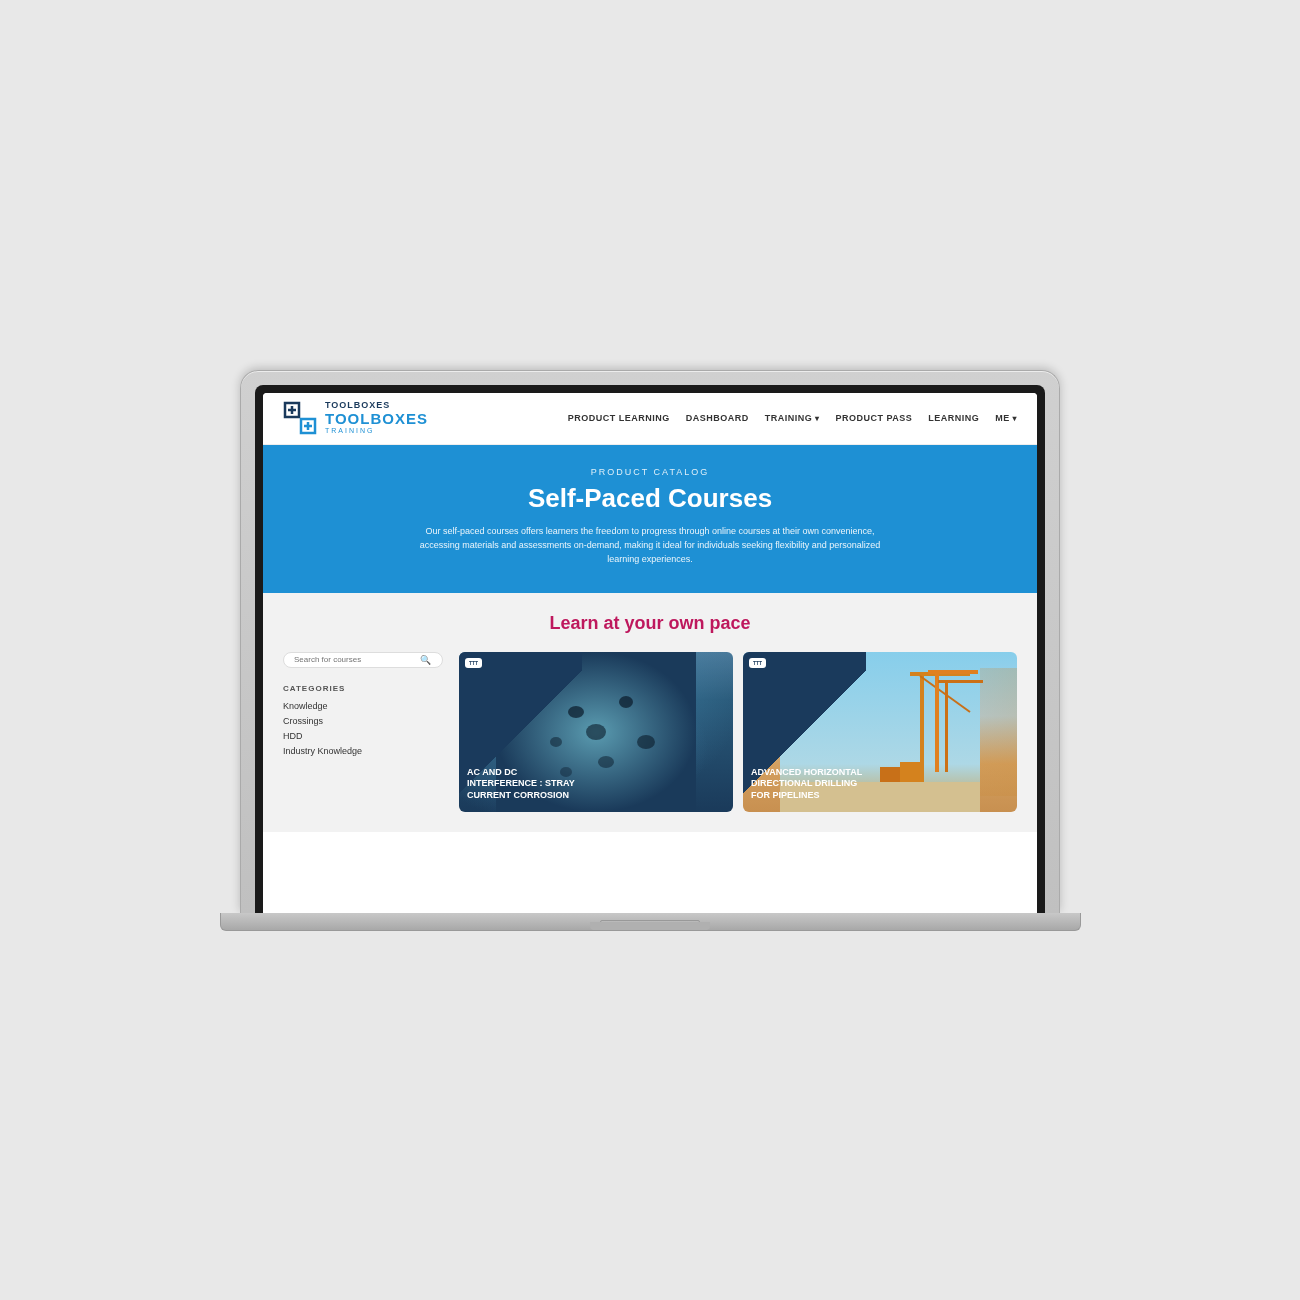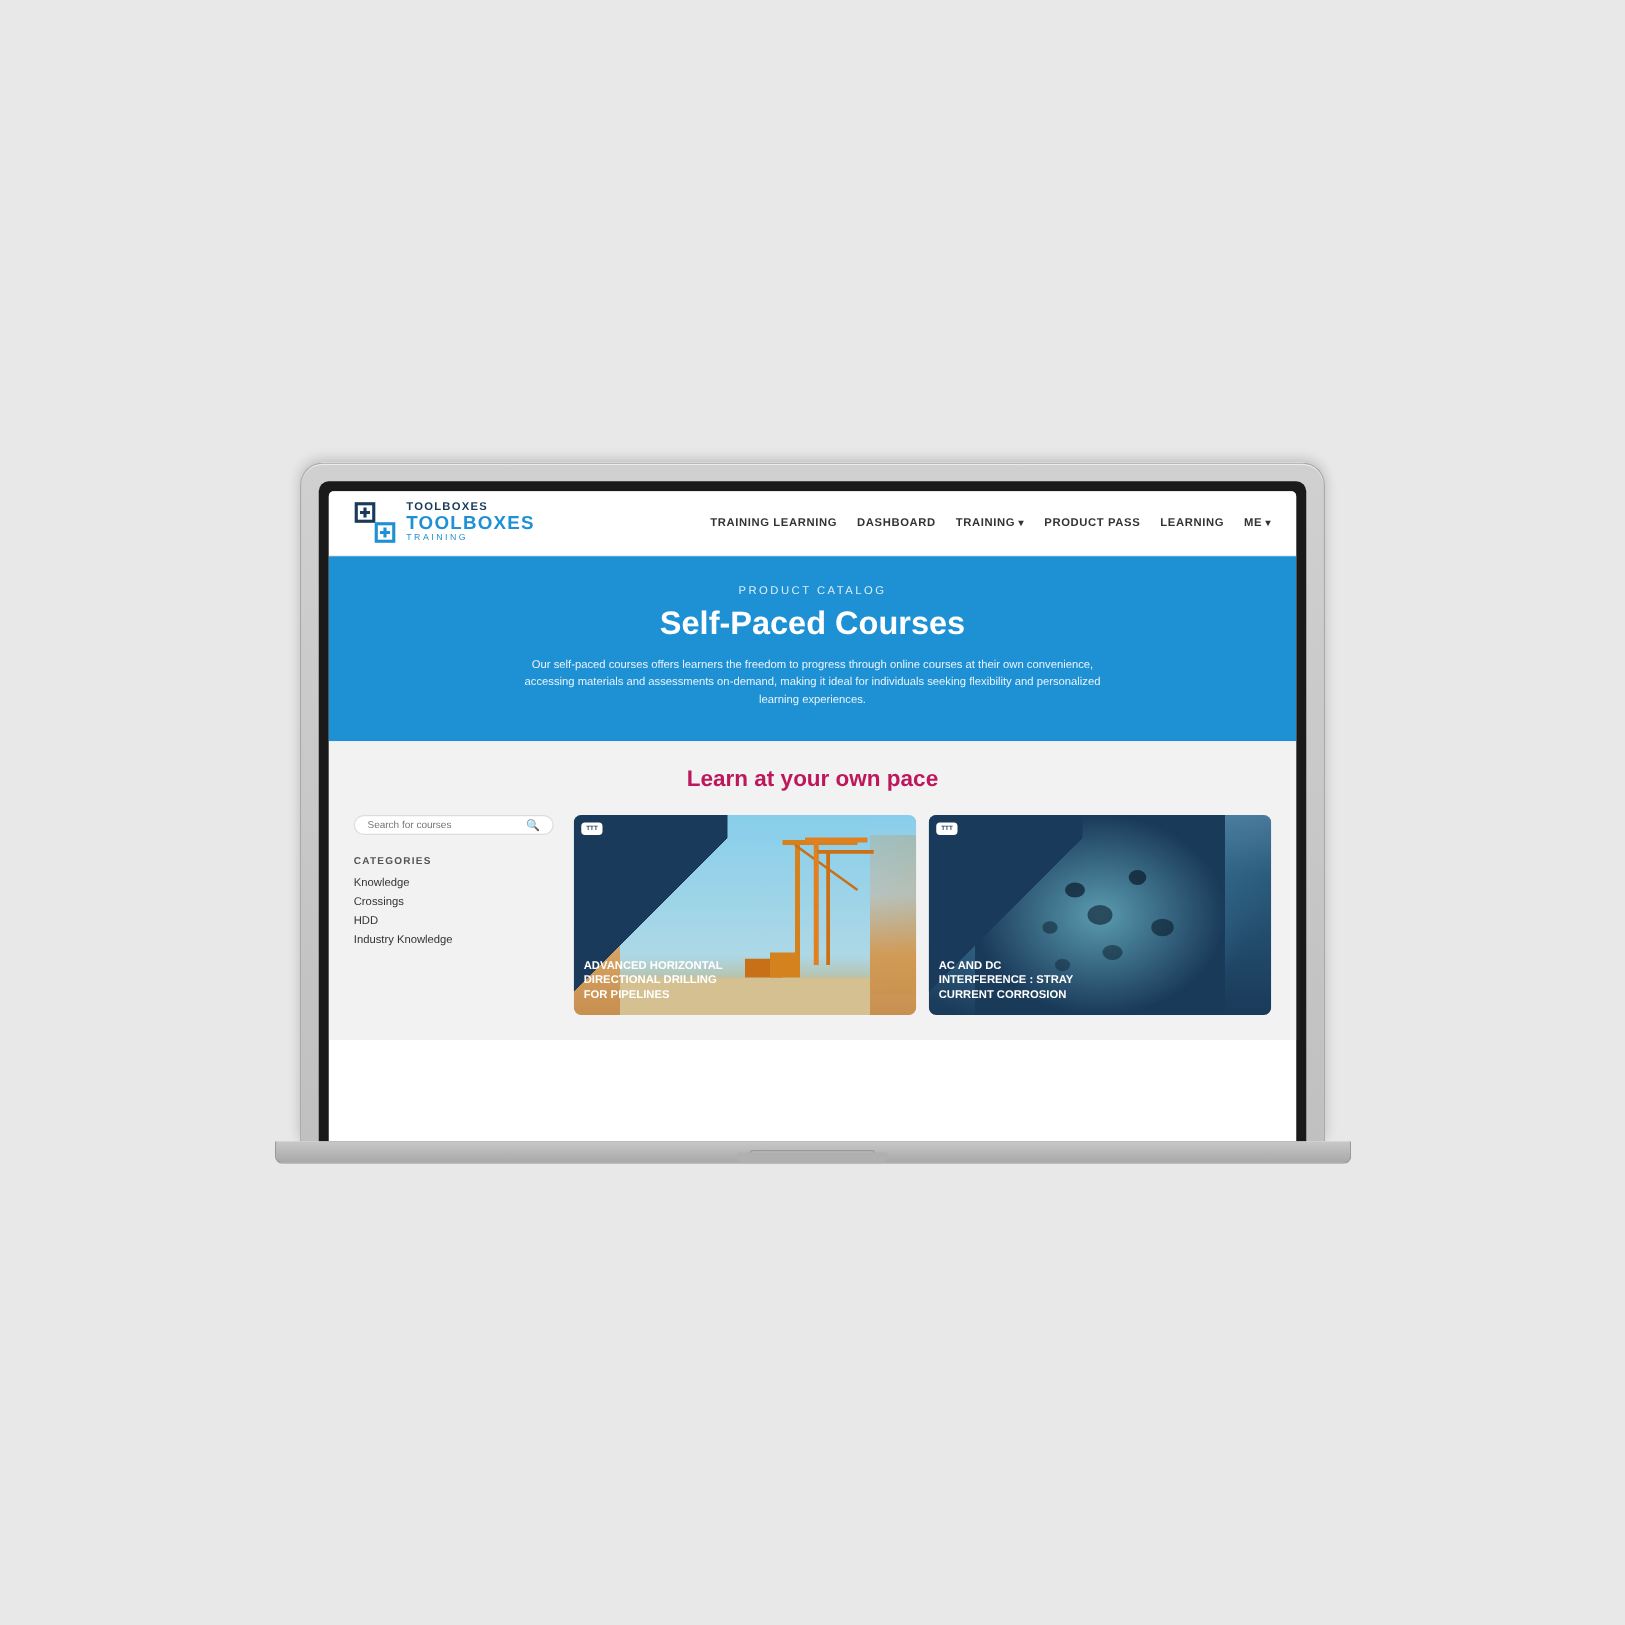--- a/index.html
+++ b/index.html
@@ -376,21 +376,21 @@
                   <line x1="21" y1="25" x2="29" y2="25" stroke="#1e90d4" stroke-width="2.5"></line>
                 </svg>
                 <div class="logo-text">
                   <span class="technical">TOOLBOXES</span>
                   <span class="toolboxes">TOOLBOXES</span>
                   <span class="training">TRAINING</span>
                 </div>
               </div>
 
               <div class="nav-links">
-                <a class="nav-link">TRAINING LEARNING</a>
+                <a class="nav-link">PRODUCT LEARNING</a>
                 <a class="nav-link">DASHBOARD</a>
                 <a class="nav-link nav-link-with-arrow"><span>TRAINING</span></a>
                 <a class="nav-link">PRODUCT PASS</a>
                 <a class="nav-link">LEARNING</a>
                 <a class="nav-link nav-link-with-arrow"><span>ME</span></a>
               </div>
             </nav>
 
             <div class="hero">
               <div class="hero-subtitle">PRODUCT CATALOG</div>
@@ -410,53 +410,20 @@
                   </div>
 
                   <div class="categories-label">CATEGORIES</div>
                   <div class="category-item">Knowledge</div>
                   <div class="category-item">Crossings</div>
                   <div class="category-item">HDD</div>
                   <div class="category-item">Industry Knowledge</div>
                 </div>
 
                 <div class="courses-grid">
-
-                  <div class="course-card">
-                    <div class="card-photo-1">
-                      <div class="construction-visual">
-                        <svg width="100%" height="100%" viewBox="0 0 200 160" style="position:absolute;inset:0;">
-                          <defs>
-                            <linearGradient id="sky" x1="0" y1="0" x2="0" y2="1">
-                              <stop offset="0%" stop-color="#87ceeb"></stop>
-                              <stop offset="70%" stop-color="#add8e6"></stop>
-                              <stop offset="100%" stop-color="#c8a050"></stop>
-                            </linearGradient>
-                          </defs>
-                          <rect width="200" height="160" fill="url(#sky)"></rect>
-
-                          <rect x="0" y="130" width="200" height="30" fill="#d4c090"></rect>
-
-                          <rect x="140" y="20" width="4" height="110" fill="#d4821e"></rect>
-                          <rect x="130" y="20" width="60" height="4" fill="#d4821e"></rect>
-                          <line x1="140" x2="190" y1="24" y2="60" stroke="#c87018" stroke-width="2"></line>
-                          <rect x="155" y="20" width="4" height="100" fill="#e08020"></rect>
-                          <rect x="148" y="18" width="50" height="4" fill="#e08020"></rect>
-                          <rect x="165" y="30" width="3" height="90" fill="#cc7015"></rect>
-                          <rect x="158" y="28" width="45" height="3" fill="#cc7015"></rect>
-
-                          <rect x="100" y="115" width="30" height="15" fill="#c87018"></rect>
-                          <rect x="120" y="110" width="20" height="20" fill="#d4821e"></rect>
-                        </svg>
-                      </div>
-                    </div>
-                    <div class="diagonal-stripe"></div>
-                    <div class="card-logo">TTT</div>
-                    <div class="card-title">ADVANCED HORIZONTAL DIRECTIONAL DRILLING FOR PIPELINES</div>
-                  </div>
 
                   <div class="course-card">
                     <div class="card-photo-1">
                       <div class="corrosion-visual">
 
                         <svg width="100%" height="100%" viewBox="0 0 200 160" style="position:absolute;inset:0;">
                           <defs>
                             <radialGradient id="bg1" cx="50%" cy="50%">
                               <stop offset="0%" stop-color="#5a9bb0"></stop>
                               <stop offset="100%" stop-color="#1a3a5a"></stop>
@@ -473,20 +440,53 @@
                           <ellipse cx="70" cy="120" rx="6" ry="5" fill="#0a1a2a" opacity="0.4"></ellipse>
                           <ellipse cx="45" cy="50" rx="5" ry="4" fill="#0a1a2a" opacity="0.6"></ellipse>
                         </svg>
                       </div>
                     </div>
                     <div class="diagonal-stripe"></div>
                     <div class="card-logo">TTT</div>
                     <div class="card-title">AC AND DC INTERFERENCE : STRAY CURRENT CORROSION</div>
                   </div>
 
+                  <div class="course-card">
+                    <div class="card-photo-1">
+                      <div class="construction-visual">
+                        <svg width="100%" height="100%" viewBox="0 0 200 160" style="position:absolute;inset:0;">
+                          <defs>
+                            <linearGradient id="sky" x1="0" y1="0" x2="0" y2="1">
+                              <stop offset="0%" stop-color="#87ceeb"></stop>
+                              <stop offset="70%" stop-color="#add8e6"></stop>
+                              <stop offset="100%" stop-color="#c8a050"></stop>
+                            </linearGradient>
+                          </defs>
+                          <rect width="200" height="160" fill="url(#sky)"></rect>
+
+                          <rect x="0" y="130" width="200" height="30" fill="#d4c090"></rect>
+
+                          <rect x="140" y="20" width="4" height="110" fill="#d4821e"></rect>
+                          <rect x="130" y="20" width="60" height="4" fill="#d4821e"></rect>
+                          <line x1="140" x2="190" y1="24" y2="60" stroke="#c87018" stroke-width="2"></line>
+                          <rect x="155" y="20" width="4" height="100" fill="#e08020"></rect>
+                          <rect x="148" y="18" width="50" height="4" fill="#e08020"></rect>
+                          <rect x="165" y="30" width="3" height="90" fill="#cc7015"></rect>
+                          <rect x="158" y="28" width="45" height="3" fill="#cc7015"></rect>
+
+                          <rect x="100" y="115" width="30" height="15" fill="#c87018"></rect>
+                          <rect x="120" y="110" width="20" height="20" fill="#d4821e"></rect>
+                        </svg>
+                      </div>
+                    </div>
+                    <div class="diagonal-stripe"></div>
+                    <div class="card-logo">TTT</div>
+                    <div class="card-title">ADVANCED HORIZONTAL DIRECTIONAL DRILLING FOR PIPELINES</div>
+                  </div>
+
                 </div>
               </div>
             </div>
 
           </div>
         </div>
       </div>
     </div>
     <div class="laptop-base">
       <div class="trackpad"></div>

